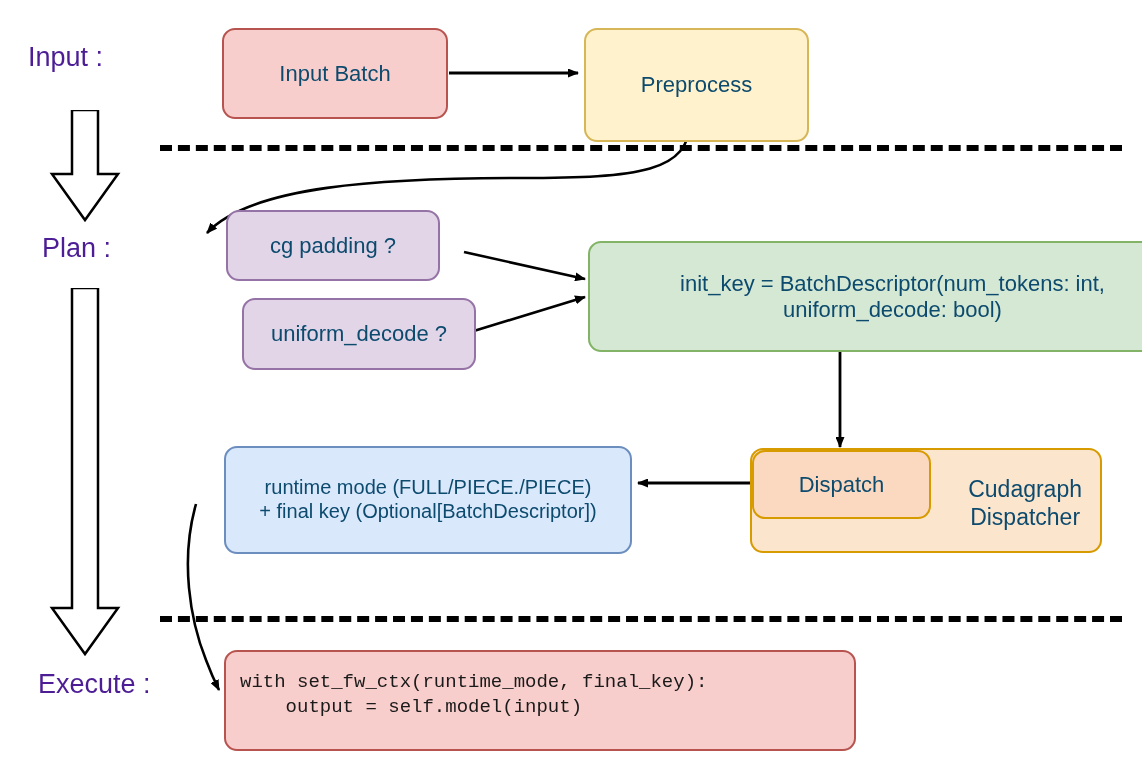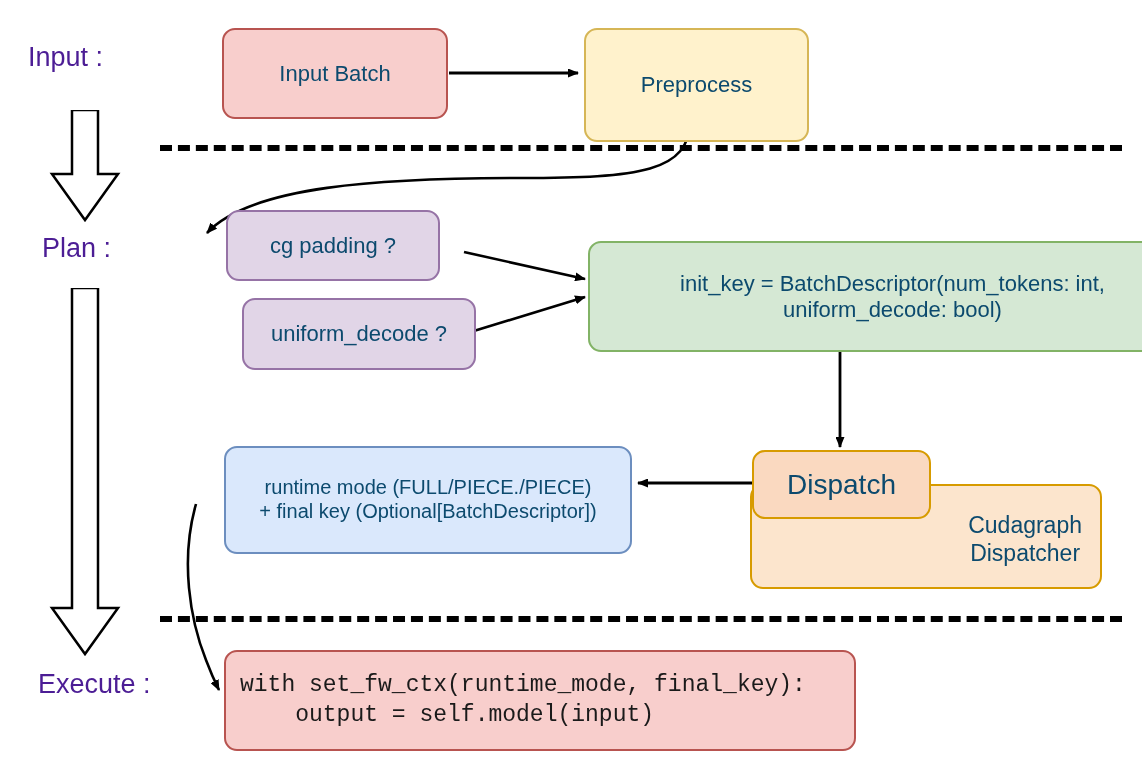--- a/index.html
+++ b/index.html
@@ -73,39 +73,38 @@
     background: #dae8fc;
     border-color: #6c8ebf;
     font-size: 20px;
   }
   .node-orange-outer {
     background: #fce5cd;
     border-color: #d79b00;
     align-items: flex-start;
     justify-content: flex-end;
     padding: 0;
-    margin-top: 36px;
   }
   .node-orange-outer .outer-label {
     padding: 26px 18px 0 0;
     font-size: 23px;
     line-height: 1.2;
     text-align: center;
   }
   .node-orange-inner {
     background: #fad9c0;
     border-color: #d79b00;
-    font-size: 28px;
+    font-size: 22px;
   }
   .node-code {
     background: #f8cecc;
     border-color: #b85450;
     display: block;
     font-family: "Liberation Mono", "DejaVu Sans Mono", monospace;
-    font-size: 23px;
+    font-size: 19px;
     line-height: 1.32;
     padding: 18px 10px 18px 14px;
     white-space: pre;
     text-align: left;
     color: #1a1a1a;
   }
   .divider {
     position: absolute;
     height: 0;
     border-top: 6px dashed #000000;

